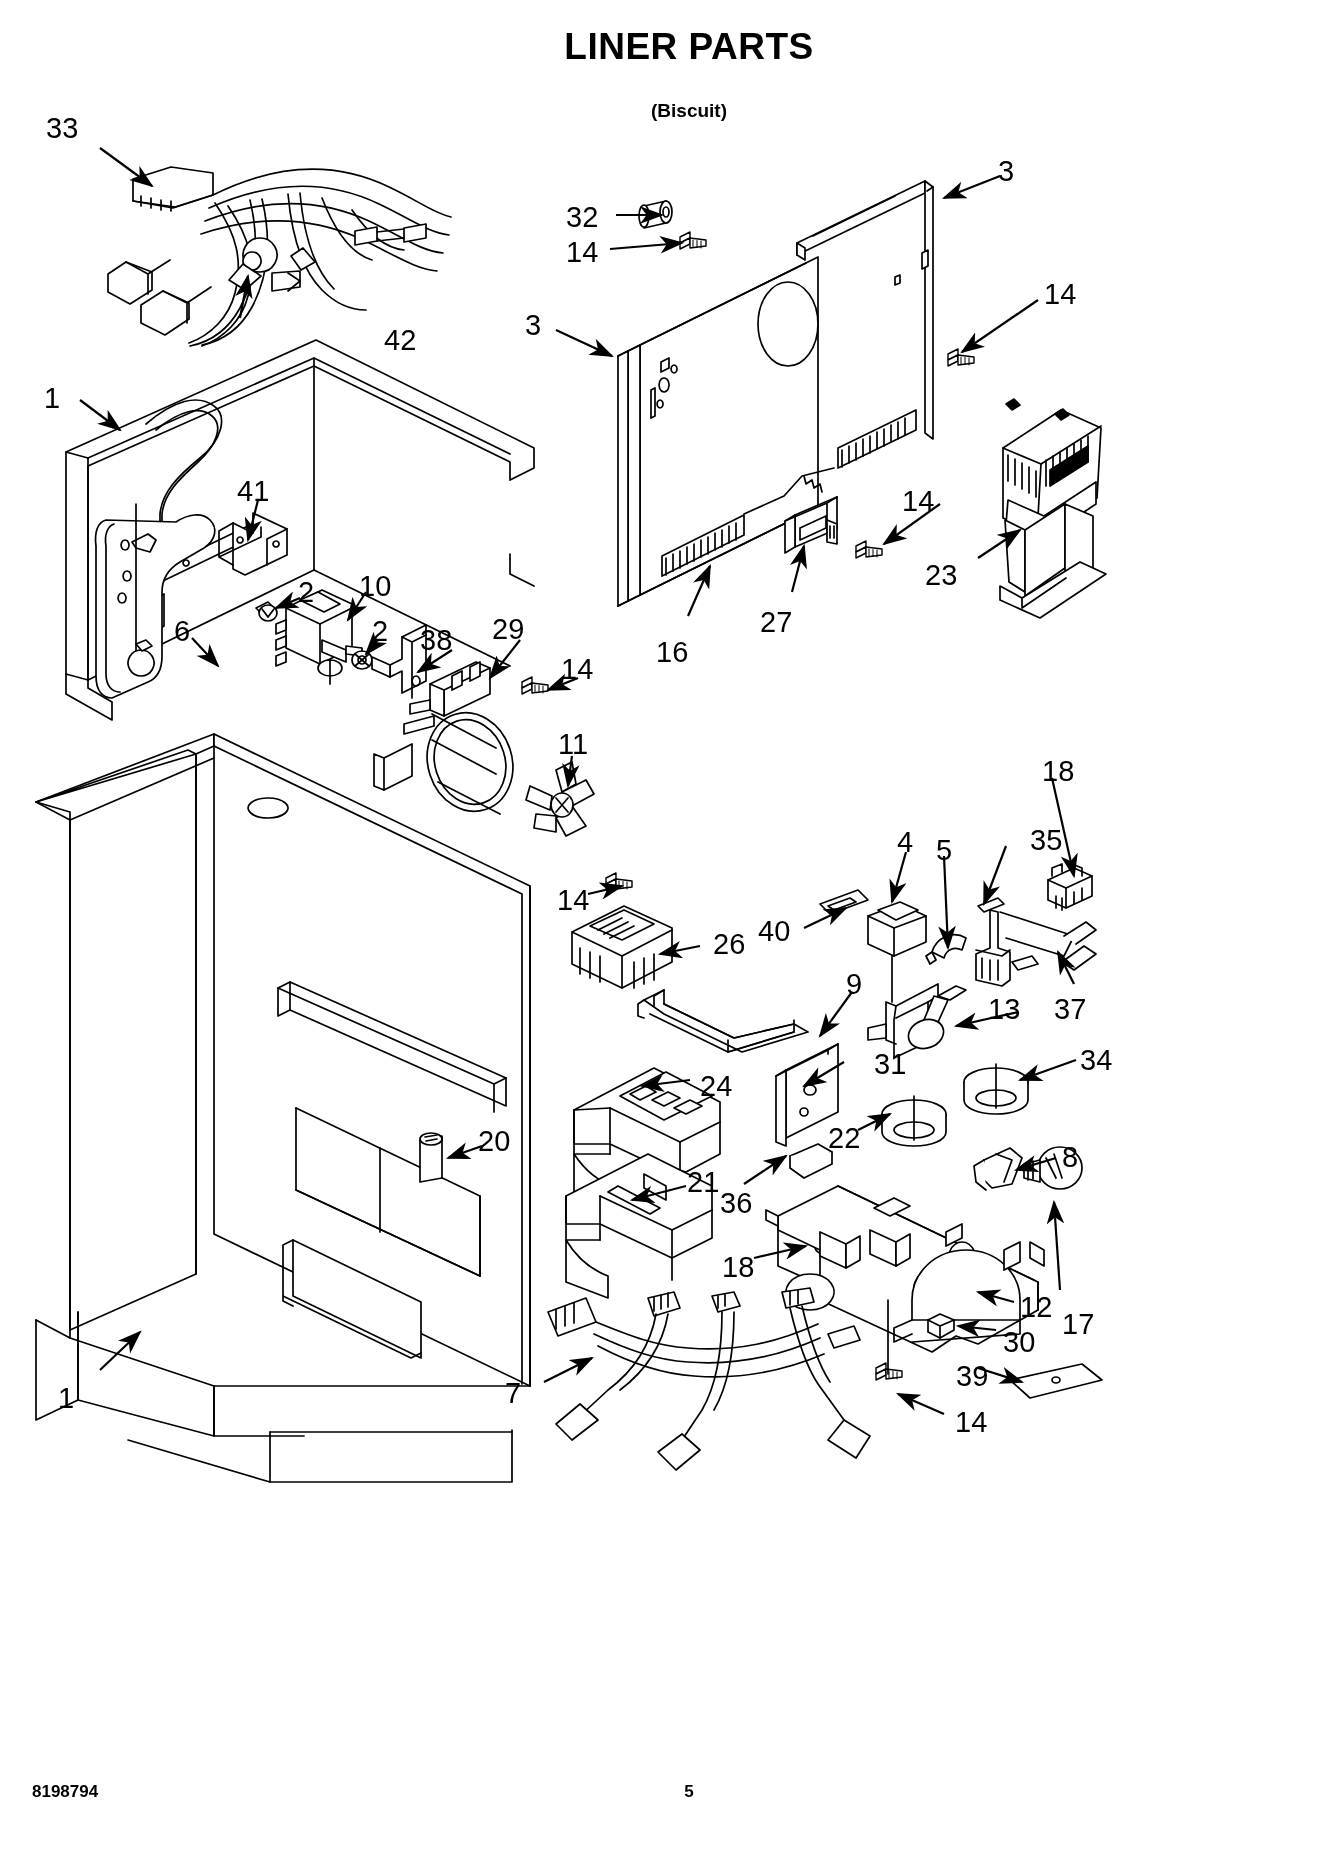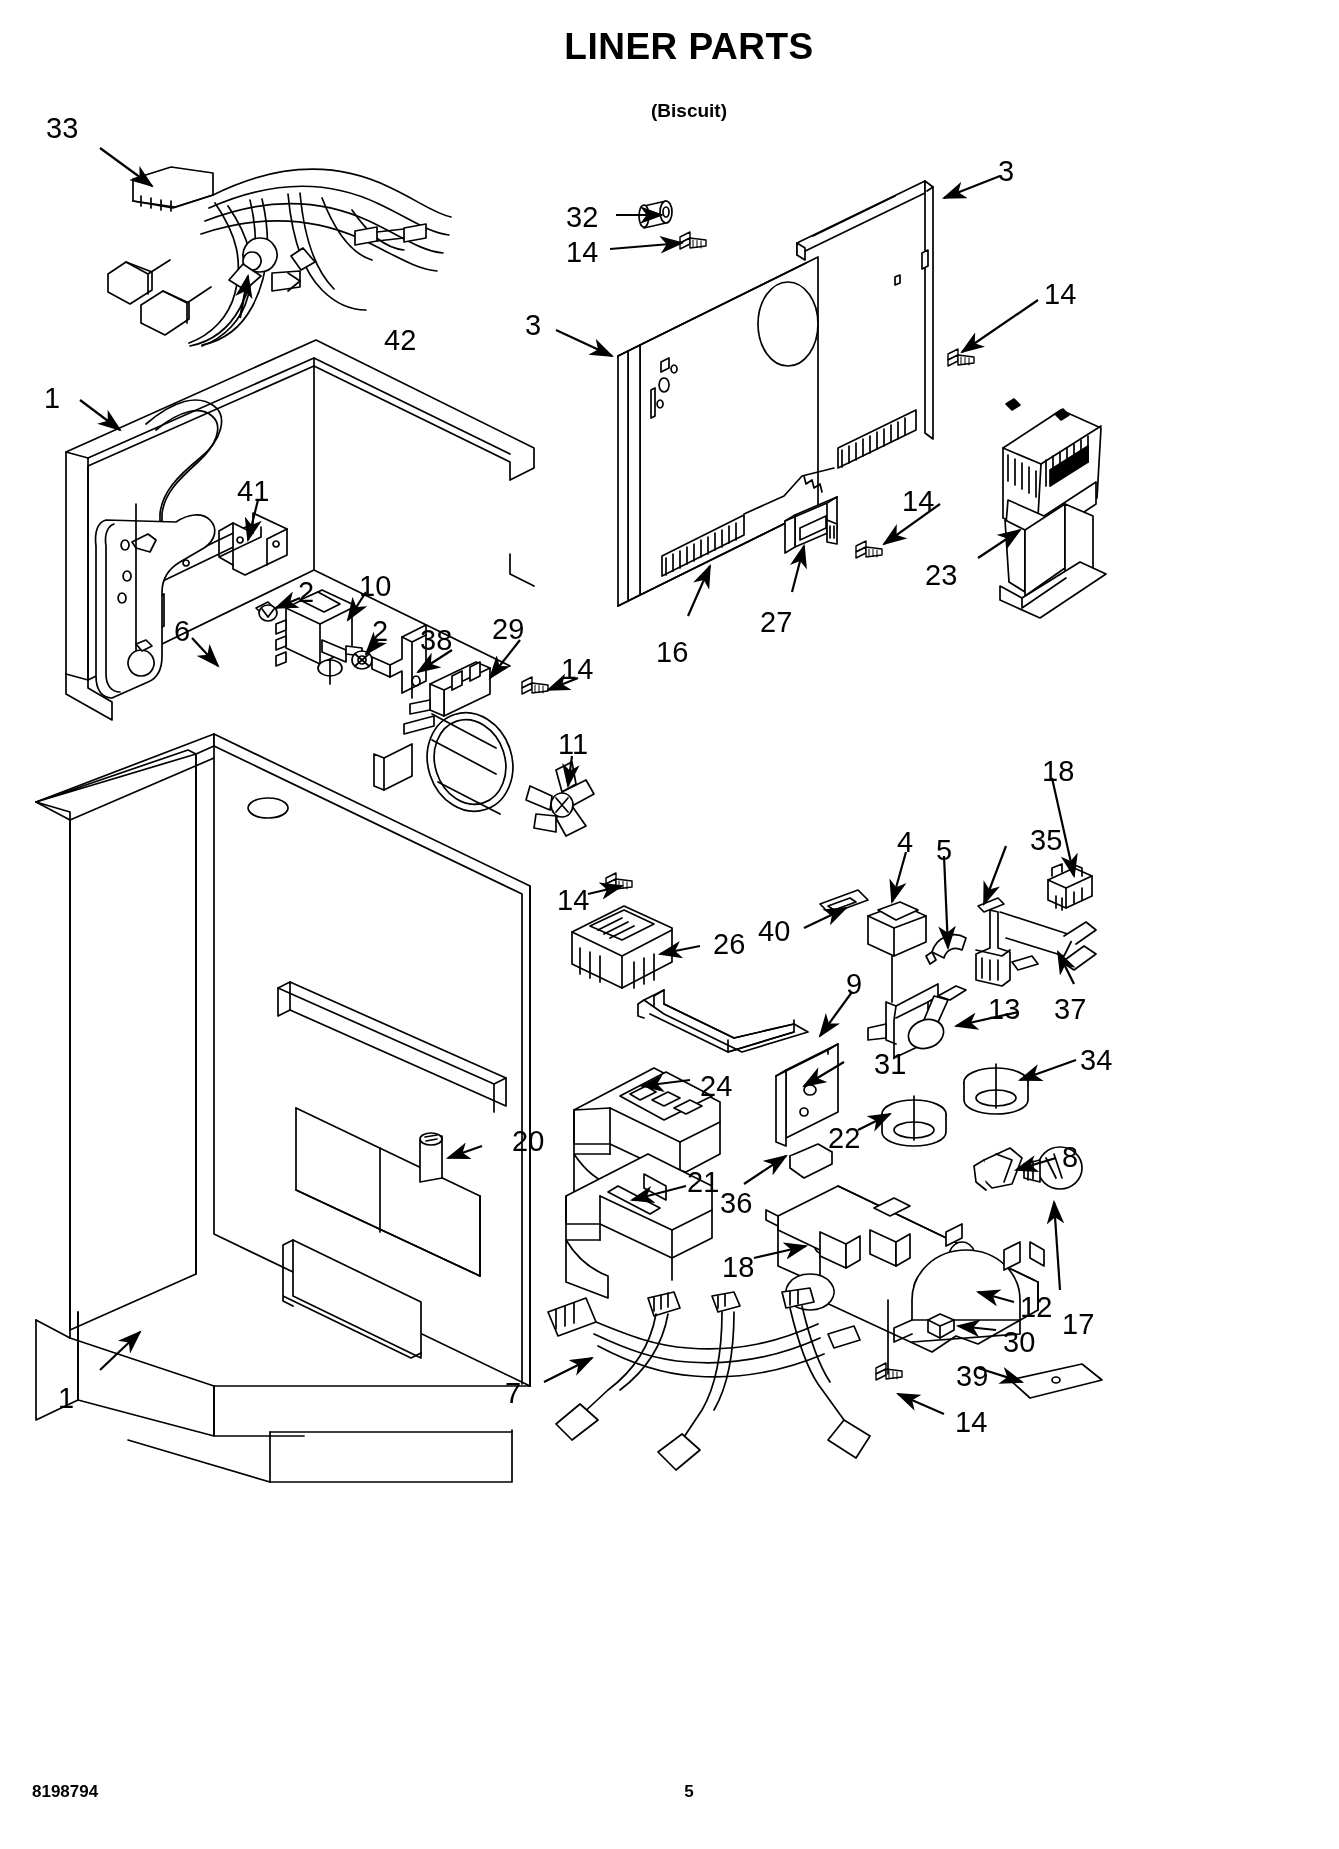--- a/index.html
+++ b/index.html
@@ -544,21 +544,21 @@
       <div class="cal" style="left: 174px; top: 617px;">6</div>
       <div class="cal" style="left: 298px; top: 578px;">2</div>
       <div class="cal" style="left: 359px; top: 572px;">10</div>
       <div class="cal" style="left: 372px; top: 617px;">2</div>
       <div class="cal" style="left: 420px; top: 626px;">38</div>
       <div class="cal" style="left: 492px; top: 615px;">29</div>
       <div class="cal" style="left: 561px; top: 655px;">14</div>
       <div class="cal" style="left: 558px; top: 730px;">11</div>
       <div class="cal" style="left: 557px; top: 886px;">14</div>
       <div class="cal" style="left: 58px; top: 1384px;">1</div>
-      <div class="cal" style="left: 512px; top: 1127px;">20</div>
+      <div class="cal" style="left: 478px; top: 1127px;">20</div>
       <div class="cal" style="left: 713px; top: 930px;">26</div>
       <div class="cal" style="left: 758px; top: 917px;">40</div>
       <div class="cal" style="left: 897px; top: 828px;">4</div>
       <div class="cal" style="left: 936px; top: 836px;">5</div>
       <div class="cal" style="left: 1004px; top: 826px; margin-left: 26px;">35</div>
       <div class="cal" style="left: 1042px; top: 757px;">18</div>
       <div class="cal" style="left: 1054px; top: 995px;">37</div>
       <div class="cal" style="left: 988px; top: 995px;">13</div>
       <div class="cal" style="left: 846px; top: 970px;">9</div>
       <div class="cal" style="left: 700px; top: 1072px;">24</div>

